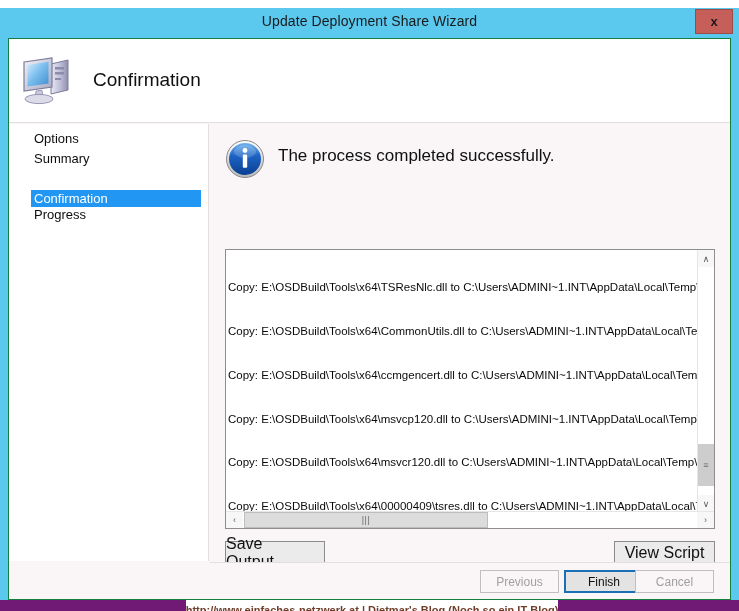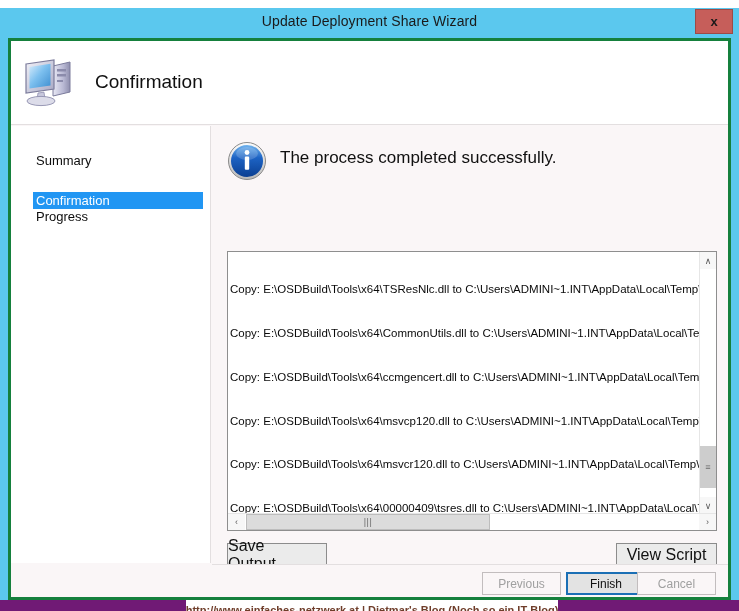--- a/index.html
+++ b/index.html
@@ -65,21 +65,21 @@
   }
 
   
   .client {
     position: absolute;
     left: 8px;
     top: 30px;
     width: 723px;
     height: 562px;
     background: #faf6f7;
-    border: 3px solid #15803d;
+    border: 1px solid #15803d;
     box-sizing: border-box;
     overflow: hidden;
   }
 
   
   .header {
     position: absolute;
     left: 0; top: 0;
     width: 721px;
     height: 84px;
@@ -418,20 +418,21 @@
 
           <path d="M17 38 L23 37.2 L24 44 L16 45 Z" fill="#c8c8dd" stroke="#8f8fae" stroke-width="0.8"></path>
 
           <ellipse cx="20" cy="46" rx="14" ry="4.6" fill="#dcdce9" stroke="#8f8fae" stroke-width="0.9"></ellipse>
         </svg>
       </div>
       <div class="header-title">Confirmation</div>
     </div>
 
     <div class="sidebar">
+      <div class="side-item" style="top:6px;">Options</div>
       <div class="side-item" style="top:26px;">Summary</div>
       <div class="side-item" style="top:46px;margin-top:36px;">Progress</div>
       <div class="side-item selected" style="top:66px;">Confirmation</div>
     </div>
 
     <div class="main">
 
       <div class="info-icon">
         <svg width="40" height="40" viewBox="0 0 40 40" xmlns="http://www.w3.org/2000/svg">
           <defs>

